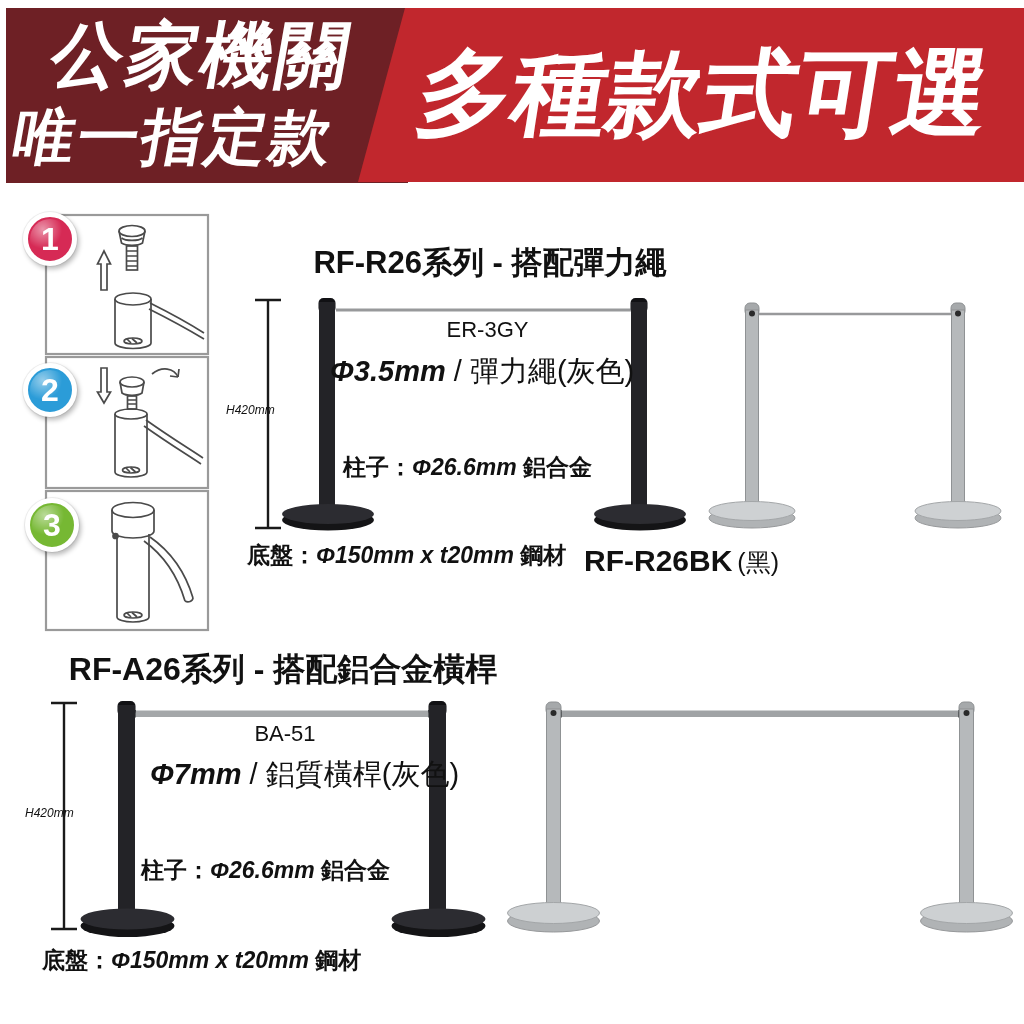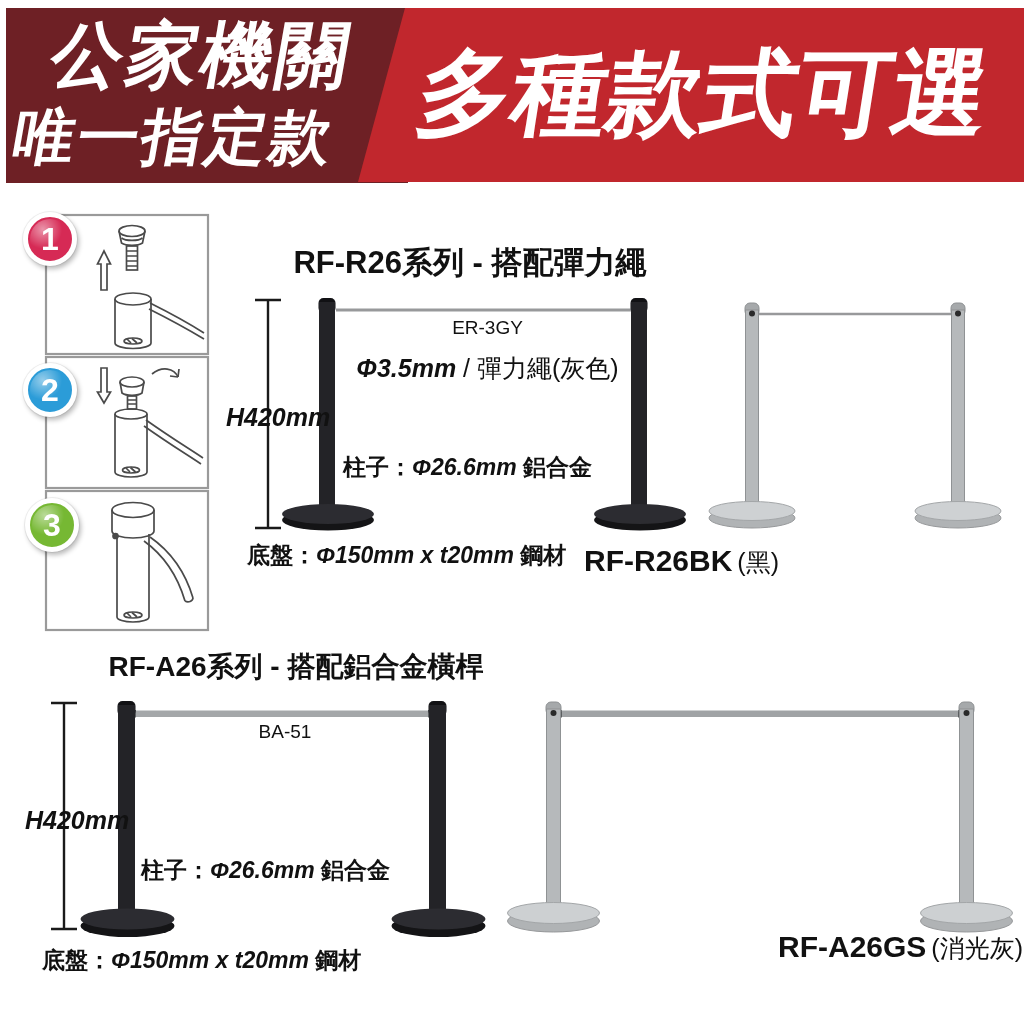--- a/index.html
+++ b/index.html
@@ -23,24 +23,24 @@
   .step-circle{width:44px;height:44px;border-radius:50%;border:5px solid #fff;
     box-shadow:2px 3px 5px rgba(0,0,0,.28), 0 0 0 1px rgba(0,0,0,.06);
     display:flex;align-items:center;justify-content:center;
     color:#fff;font-weight:bold;font-size:32px;line-height:1;}
   .step-circle::before{content:'';position:absolute;inset:2px;border-radius:50%;
     background:radial-gradient(circle at 32% 26%,rgba(255,255,255,.5),rgba(255,255,255,0) 48%);}
   .step-circle span{position:relative;}
 
   
   .h-section{font-size:31px;font-weight:600;text-align:center;white-space:nowrap;}
-  .h-model{font-size:19px;font-weight:500;text-align:center;white-space:nowrap;}
-  .spec-line{font-size:25px;text-align:center;white-space:nowrap;}
+  .h-model{font-size:22px;font-weight:500;text-align:center;white-space:nowrap;}
+  .spec-line{font-size:29px;text-align:left;white-space:nowrap;}
   .spec-bold{font-weight:bold;font-style:italic;}
-  .dim-label{font-size:25px;font-weight:bold;font-style:italic;white-space:nowrap;}
+  .dim-label{font-size:12px;font-weight:normal;font-style:italic;white-space:nowrap;}
   .part-line{font-size:23px;font-weight:600;white-space:nowrap;}
   .prod-label{white-space:nowrap;}
   .prod-model{font-size:30px;font-weight:600;}
   .prod-variant{font-size:25px;font-weight:400;margin-left:5px;}
 </style>
 </head>
 <body>
 
 <div class="stage">
 
@@ -175,42 +175,42 @@
   <div class="abs step-circle" style="left: 23px; top: 212px; background-color: rgb(214, 42, 85);">
       <span>1</span>
     </div>
   <div class="abs step-circle" style="left: 23px; top: 363px; background-color: rgb(43, 156, 216);">
       <span>2</span>
     </div>
   <div class="abs step-circle" style="left: 25px; top: 498px; background-color: rgb(118, 184, 51);">
       <span>3</span>
     </div>
 
-  <div class="abs h-section" style="left:280px;top:242px;width:380px">RF-R26系列 - 搭配彈力繩</div>
+  <div class="abs h-section" style="left:300px;top:242px;width:380px">RF-R26系列 - 搭配彈力繩</div>
   <div class="abs h-model" style="left:380px;top:317px;width:215px">ER-3GY</div>
   <div class="abs spec-line" style="left:330px;top:352px;width:315px">
     <span class="spec-bold">Φ3.5mm</span><span> / 彈力繩(灰色)</span>
   </div>
   <div class="abs dim-label" style="left:226px;top:403px">H420mm</div>
   <div class="abs part-line" style="left:343px;top:452px">
     <span>柱子：</span><span class="spec-bold">Φ26.6mm</span><span> 鋁合金</span>
   </div>
   <div class="abs part-line" style="left:247px;top:540px">
     <span>底盤：</span><span class="spec-bold">Φ150mm x t20mm</span><span> 鋼材</span>
   </div>
   <div class="abs prod-label" style="left:584px;top:544px">
     <span class="prod-model">RF-R26BK</span><span class="prod-variant">(黑)</span>
   </div>
 
-  <div class="abs h-section" style="left:81px;top:648px;width:430px;font-size:28px">RF-A26系列 - 搭配鋁合金橫桿</div>
+  <div class="abs h-section" style="left:68px;top:648px;width:430px;font-size:32px">RF-A26系列 - 搭配鋁合金橫桿</div>
   <div class="abs h-model" style="left:210px;top:721px;width:150px">BA-51</div>
+  <div class="abs spec-line" style="left:150px;top:755px;width:260px">
+    <span class="spec-bold">Φ7mm</span><span> / 鋁質橫桿(灰色)</span>
+  </div>
   <div class="abs dim-label" style="left:25px;top:806px">H420mm</div>
   <div class="abs part-line" style="left:141px;top:855px">
     <span>柱子：</span><span class="spec-bold">Φ26.6mm</span><span> 鋁合金</span>
   </div>
   <div class="abs part-line" style="left:42px;top:945px">
     <span>底盤：</span><span class="spec-bold">Φ150mm x t20mm</span><span> 鋼材</span>
   </div>
-  <div class="abs prod-label" style="left:778px;top:930px">
-    <span class="prod-model">RF-A26GS</span><span class="prod-variant">(消光灰)</span>
-  </div>
 
 </div>
 
 </body></html>

